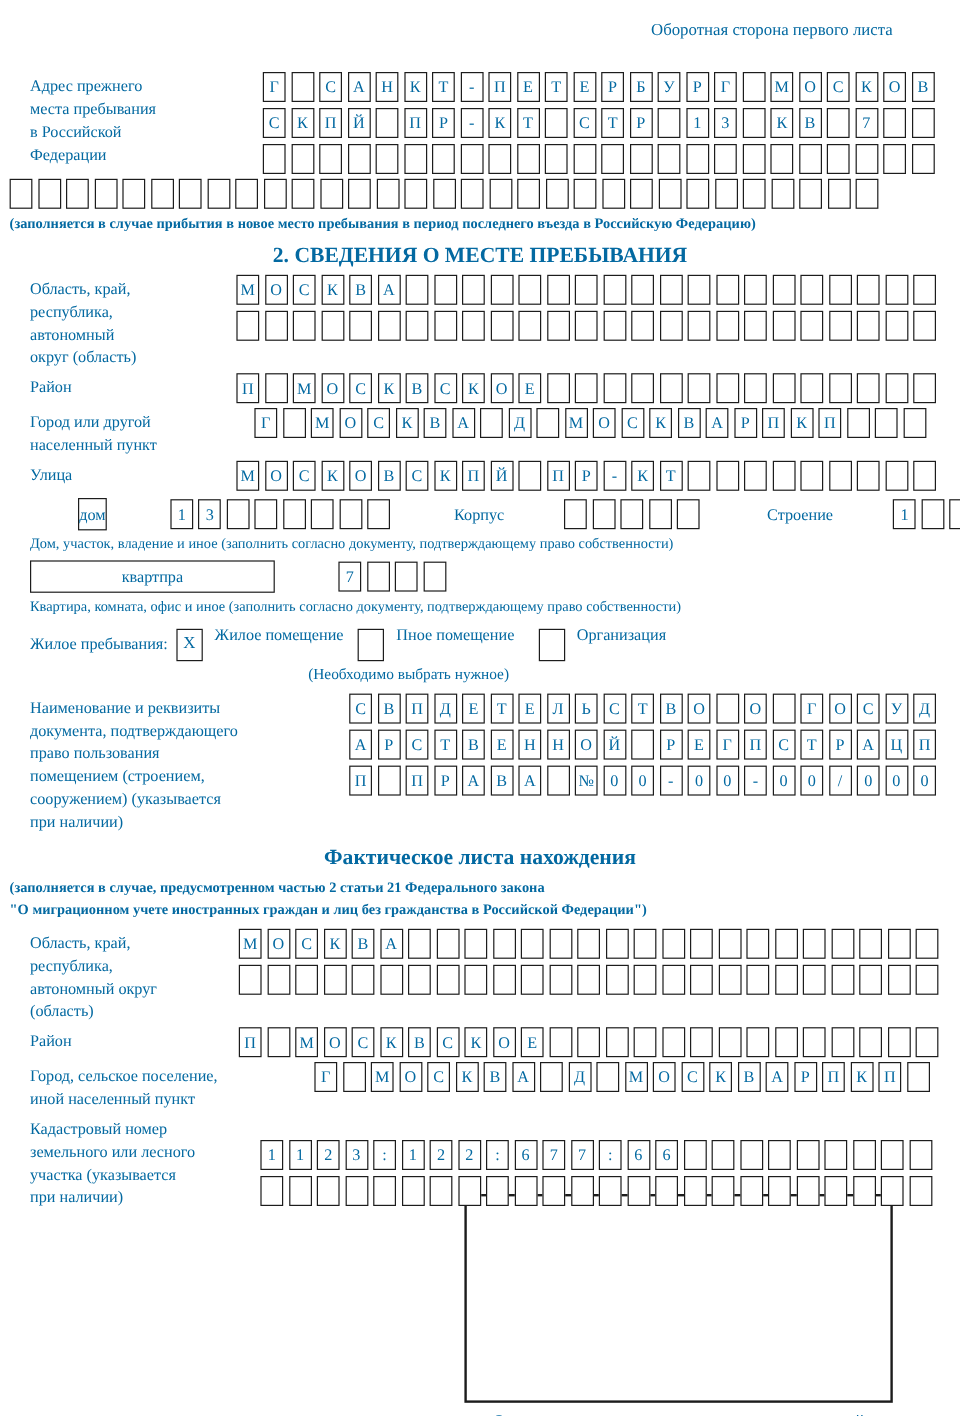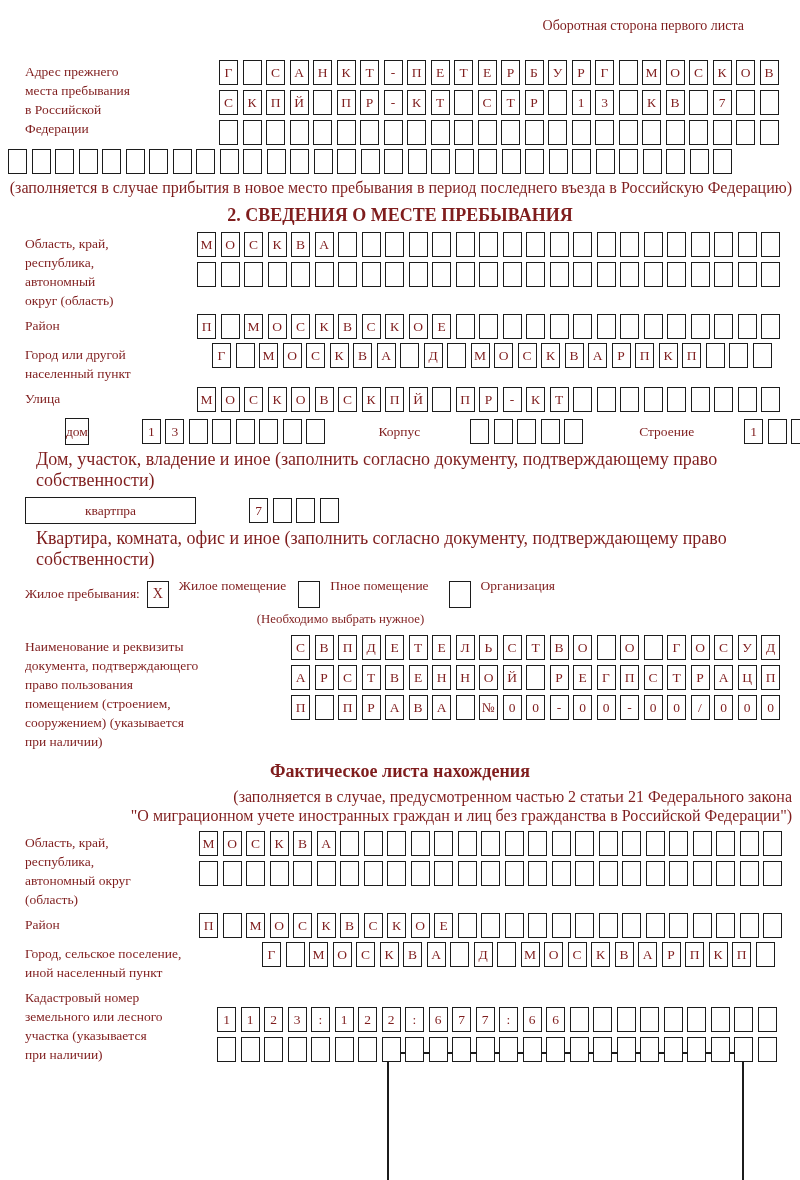--- a/index.html
+++ b/index.html
@@ -1,18 +1,18 @@
 <!DOCTYPE html>
 <html><head>
 <meta charset="utf-8">
 <style>
   html,body { margin:0; padding:0; background:#ffffff; }
   .page {
     position:relative; width:800px; height:1180px; margin:0 auto;
-    background:#ffffff; color:#7f1d1d;
+    background:#ffffff; color:#0369a1;
     font-family:"Liberation Serif","DejaVu Serif",serif;
     font-size:13.5px; overflow:hidden; box-sizing:border-box;
     padding:0 8px;
   }
   .page-note { text-align:right; padding:18px 48px 0 0; font-size:14px; }
 
   .frow { display:flex; align-items:flex-start; margin-left:17px;gap:44px; }
   .flabel { flex:0 0 auto; line-height:19px; white-space:nowrap; padding-top:2px; }
   .fboxes { display:flex; flex-direction:column; gap:5px; }
 
@@ -23,23 +23,23 @@
     font-size:13.5px; line-height:1; background:#fff;
   }
   .widebox {
     height:27px; box-sizing:border-box; border:1.8px solid #1c1c1c;
     display:flex; align-items:center; justify-content:center; background:#fff;
   }
   .ckbox {
     width:22px; height:27px; flex:0 0 22px; box-sizing:border-box; border:1.8px solid #1c1c1c;
     display:flex; align-items:center; justify-content:center; font-size:14px; background:#fff;
   }
-  .center-note { text-align:right; font-size:16px; margin-top:5px; }
+  .center-note { text-align:left; font-size:12px; margin-top:5px;font-weight:bold; }
   .sec-title { text-align:center; font-weight:bold; font-size:18px; }
-  .caption { margin-left:28px; font-size:18px; margin-top:4px; }
+  .caption { margin-left:17px; font-size:12px; margin-top:4px; }
 
   
   .w-addr { flex-basis:150px; }
   .w-obl  { flex-basis:128px; }
   .w-gor  { flex-basis:143px; }
   .w-doc  { flex-basis:222px; }
   .w-fobl { flex-basis:130px; }
   .w-fgor { flex-basis:193px; }
   .w-kad  { flex-basis:148px; }
 
@@ -356,21 +356,21 @@
     <div class="boxrow">
         <span class="cell">1</span>
         <span class="cell"></span>
         <span class="cell"></span>
         <span class="cell"></span>
       </div>
   </div>
   <div class="caption">Дом, участок, владение и иное (заполнить согласно документу, подтверждающему право собственности)</div>
 
   <div class="frow mt6" style="align-items:center;">
-    <div class="widebox" style="width:171px;">квартпра</div>
+    <div class="widebox" style="width:204px;">квартпра</div>
     <div class="boxrow" style="margin-left:9px;">
         <span class="cell">7</span>
         <span class="cell"></span>
         <span class="cell"></span>
         <span class="cell"></span>
       </div>
   </div>
   <div class="caption">Квартира, комната, офис и иное (заполнить согласно документу, подтверждающему право собственности)</div>
 
   <div class="mesto-row">

